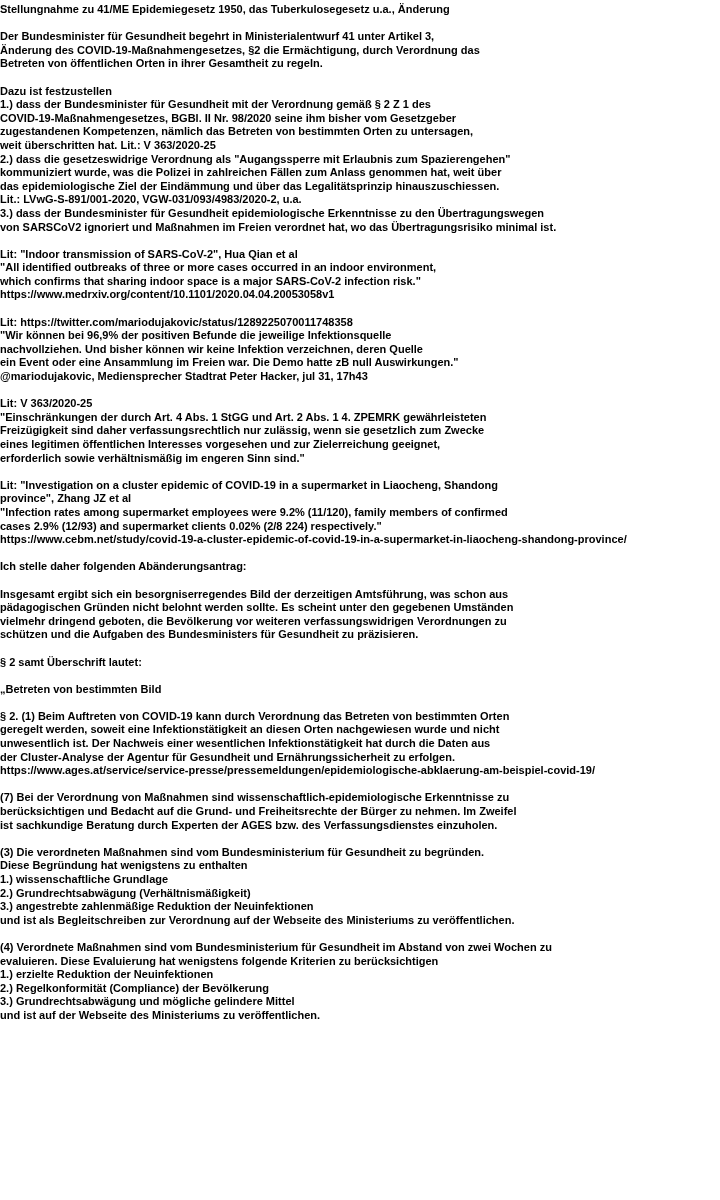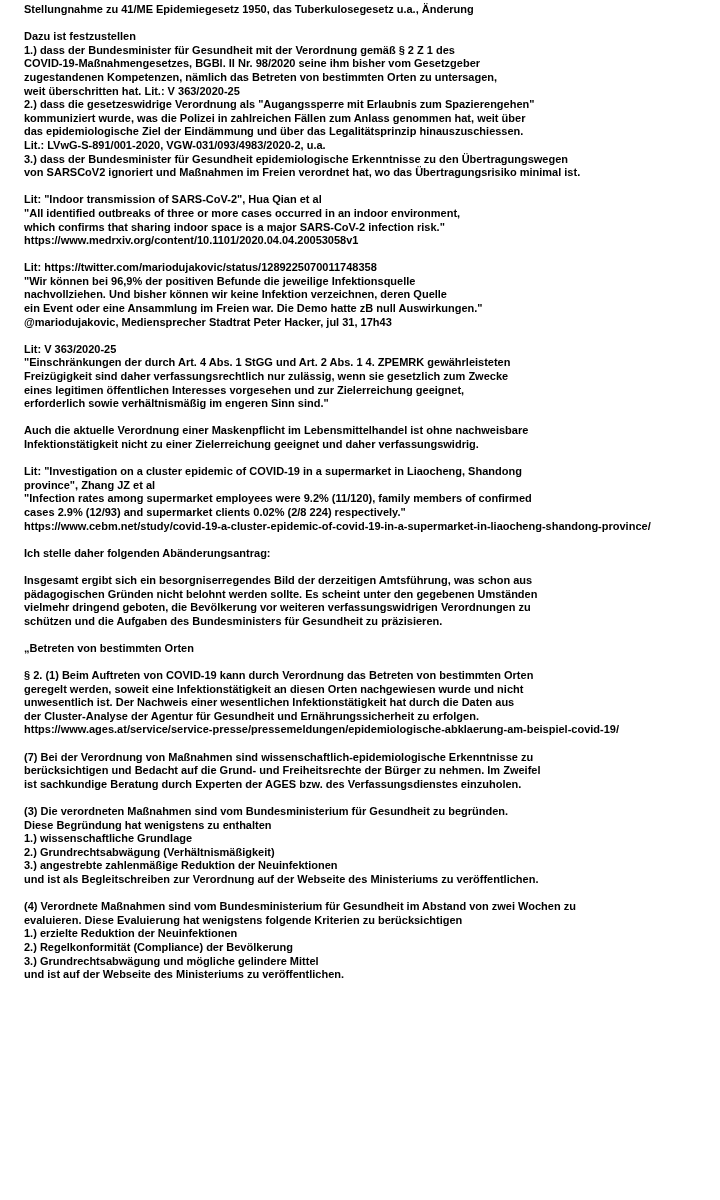--- a/index.html
+++ b/index.html
@@ -11,37 +11,40 @@
     width: 720px;
     height: 1200px;
     overflow: hidden;
     color: #000000;
     font-family: "Liberation Sans", sans-serif;
     font-weight: bold;
     font-size: 11px;
     line-height: 13.6px;
   }
   .doc {
-    padding: 3px 4px 0 24px;
+    padding: 3px 4px 0 0;
   }
   .block {
     white-space: pre;
     margin: 0 0 13.6px 0;
   }
   .block:last-child {
     margin-bottom: 0;
     margin-top: 7px;
   }
 </style>
 </head>
 <body>
 
 <div class="doc">
   <div class="block">Stellungnahme zu 41/ME Epidemiegesetz 1950, das Tuberkulosegesetz u.a., Änderung</div>
   <div id="paragraphs">
+      <div class="block">Der Bundesminister für Gesundheit begehrt in Ministerialentwurf 41 unter Artikel 3,
+Änderung des COVID-19-Maßnahmengesetzes, §2 die Ermächtigung, durch Verordnung das
+Betreten von öffentlichen Orten in ihrer Gesamtheit zu regeln.</div>
       <div class="block">Dazu ist festzustellen
 1.) dass der Bundesminister für Gesundheit mit der Verordnung gemäß § 2 Z 1 des
 COVID-19-Maßnahmengesetzes, BGBl. II Nr. 98/2020 seine ihm bisher vom Gesetzgeber
 zugestandenen Kompetenzen, nämlich das Betreten von bestimmten Orten zu untersagen,
 weit überschritten hat. Lit.: V 363/2020-25
 2.) dass die gesetzeswidrige Verordnung als "Augangssperre mit Erlaubnis zum Spazierengehen"
 kommuniziert wurde, was die Polizei in zahlreichen Fällen zum Anlass genommen hat, weit über
 das epidemiologische Ziel der Eindämmung und über das Legalitätsprinzip hinauszuschiessen.
 Lit.: LVwG-S-891/001-2020, VGW-031/093/4983/2020-2, u.a.
 3.) dass der Bundesminister für Gesundheit epidemiologische Erkenntnisse zu den Übertragungswegen
@@ -53,33 +56,32 @@
       <div class="block">Lit: https://twitter.com/mariodujakovic/status/1289225070011748358
 "Wir können bei 96,9% der positiven Befunde die jeweilige Infektionsquelle
 nachvollziehen. Und bisher können wir keine Infektion verzeichnen, deren Quelle
 ein Event oder eine Ansammlung im Freien war. Die Demo hatte zB null Auswirkungen."
 @mariodujakovic, Mediensprecher Stadtrat Peter Hacker, jul 31, 17h43</div>
       <div class="block">Lit: V 363/2020-25
 "Einschränkungen der durch Art. 4 Abs. 1 StGG und Art. 2 Abs. 1 4. ZPEMRK gewährleisteten
 Freizügigkeit sind daher verfassungsrechtlich nur zulässig, wenn sie gesetzlich zum Zwecke
 eines legitimen öffentlichen Interesses vorgesehen und zur Zielerreichung geeignet,
 erforderlich sowie verhältnismäßig im engeren Sinn sind."</div>
-      <div class="block">Auch die aktuelle Verordnung einer Maskenpflicht im Lebensmittelhandel ist ohne nachweisbare
-Infektionstätigkeit nicht zu einer Zielerreichung geeignet und daher verfassungswidrig.</div>
       <div class="block">Lit: "Investigation on a cluster epidemic of COVID-19 in a supermarket in Liaocheng, Shandong
 province", Zhang JZ et al
 "Infection rates among supermarket employees were 9.2% (11/120), family members of confirmed
 cases 2.9% (12/93) and supermarket clients 0.02% (2/8 224) respectively."
 https://www.cebm.net/study/covid-19-a-cluster-epidemic-of-covid-19-in-a-supermarket-in-liaocheng-shandong-province/</div>
       <div class="block">Ich stelle daher folgenden Abänderungsantrag:</div>
       <div class="block">Insgesamt ergibt sich ein besorgniserregendes Bild der derzeitigen Amtsführung, was schon aus
 pädagogischen Gründen nicht belohnt werden sollte. Es scheint unter den gegebenen Umständen
 vielmehr dringend geboten, die Bevölkerung vor weiteren verfassungswidrigen Verordnungen zu
 schützen und die Aufgaben des Bundesministers für Gesundheit zu präzisieren.</div>
-      <div class="block">„Betreten von bestimmten Orten</div>
+      <div class="block">§ 2 samt Überschrift lautet:</div>
+      <div class="block">„Betreten von bestimmten Bild</div>
       <div class="block">§ 2. (1) Beim Auftreten von COVID-19 kann durch Verordnung das Betreten von bestimmten Orten
 geregelt werden, soweit eine Infektionstätigkeit an diesen Orten nachgewiesen wurde und nicht
 unwesentlich ist. Der Nachweis einer wesentlichen Infektionstätigkeit hat durch die Daten aus
 der Cluster-Analyse der Agentur für Gesundheit und Ernährungssicherheit zu erfolgen.
 https://www.ages.at/service/service-presse/pressemeldungen/epidemiologische-abklaerung-am-beispiel-covid-19/</div>
       <div class="block">(7) Bei der Verordnung von Maßnahmen sind wissenschaftlich-epidemiologische Erkenntnisse zu
 berücksichtigen und Bedacht auf die Grund- und Freiheitsrechte der Bürger zu nehmen. Im Zweifel
 ist sachkundige Beratung durch Experten der AGES bzw. des Verfassungsdienstes einzuholen.</div>
       <div class="block">(3) Die verordneten Maßnahmen sind vom Bundesministerium für Gesundheit zu begründen.
 Diese Begründung hat wenigstens zu enthalten

